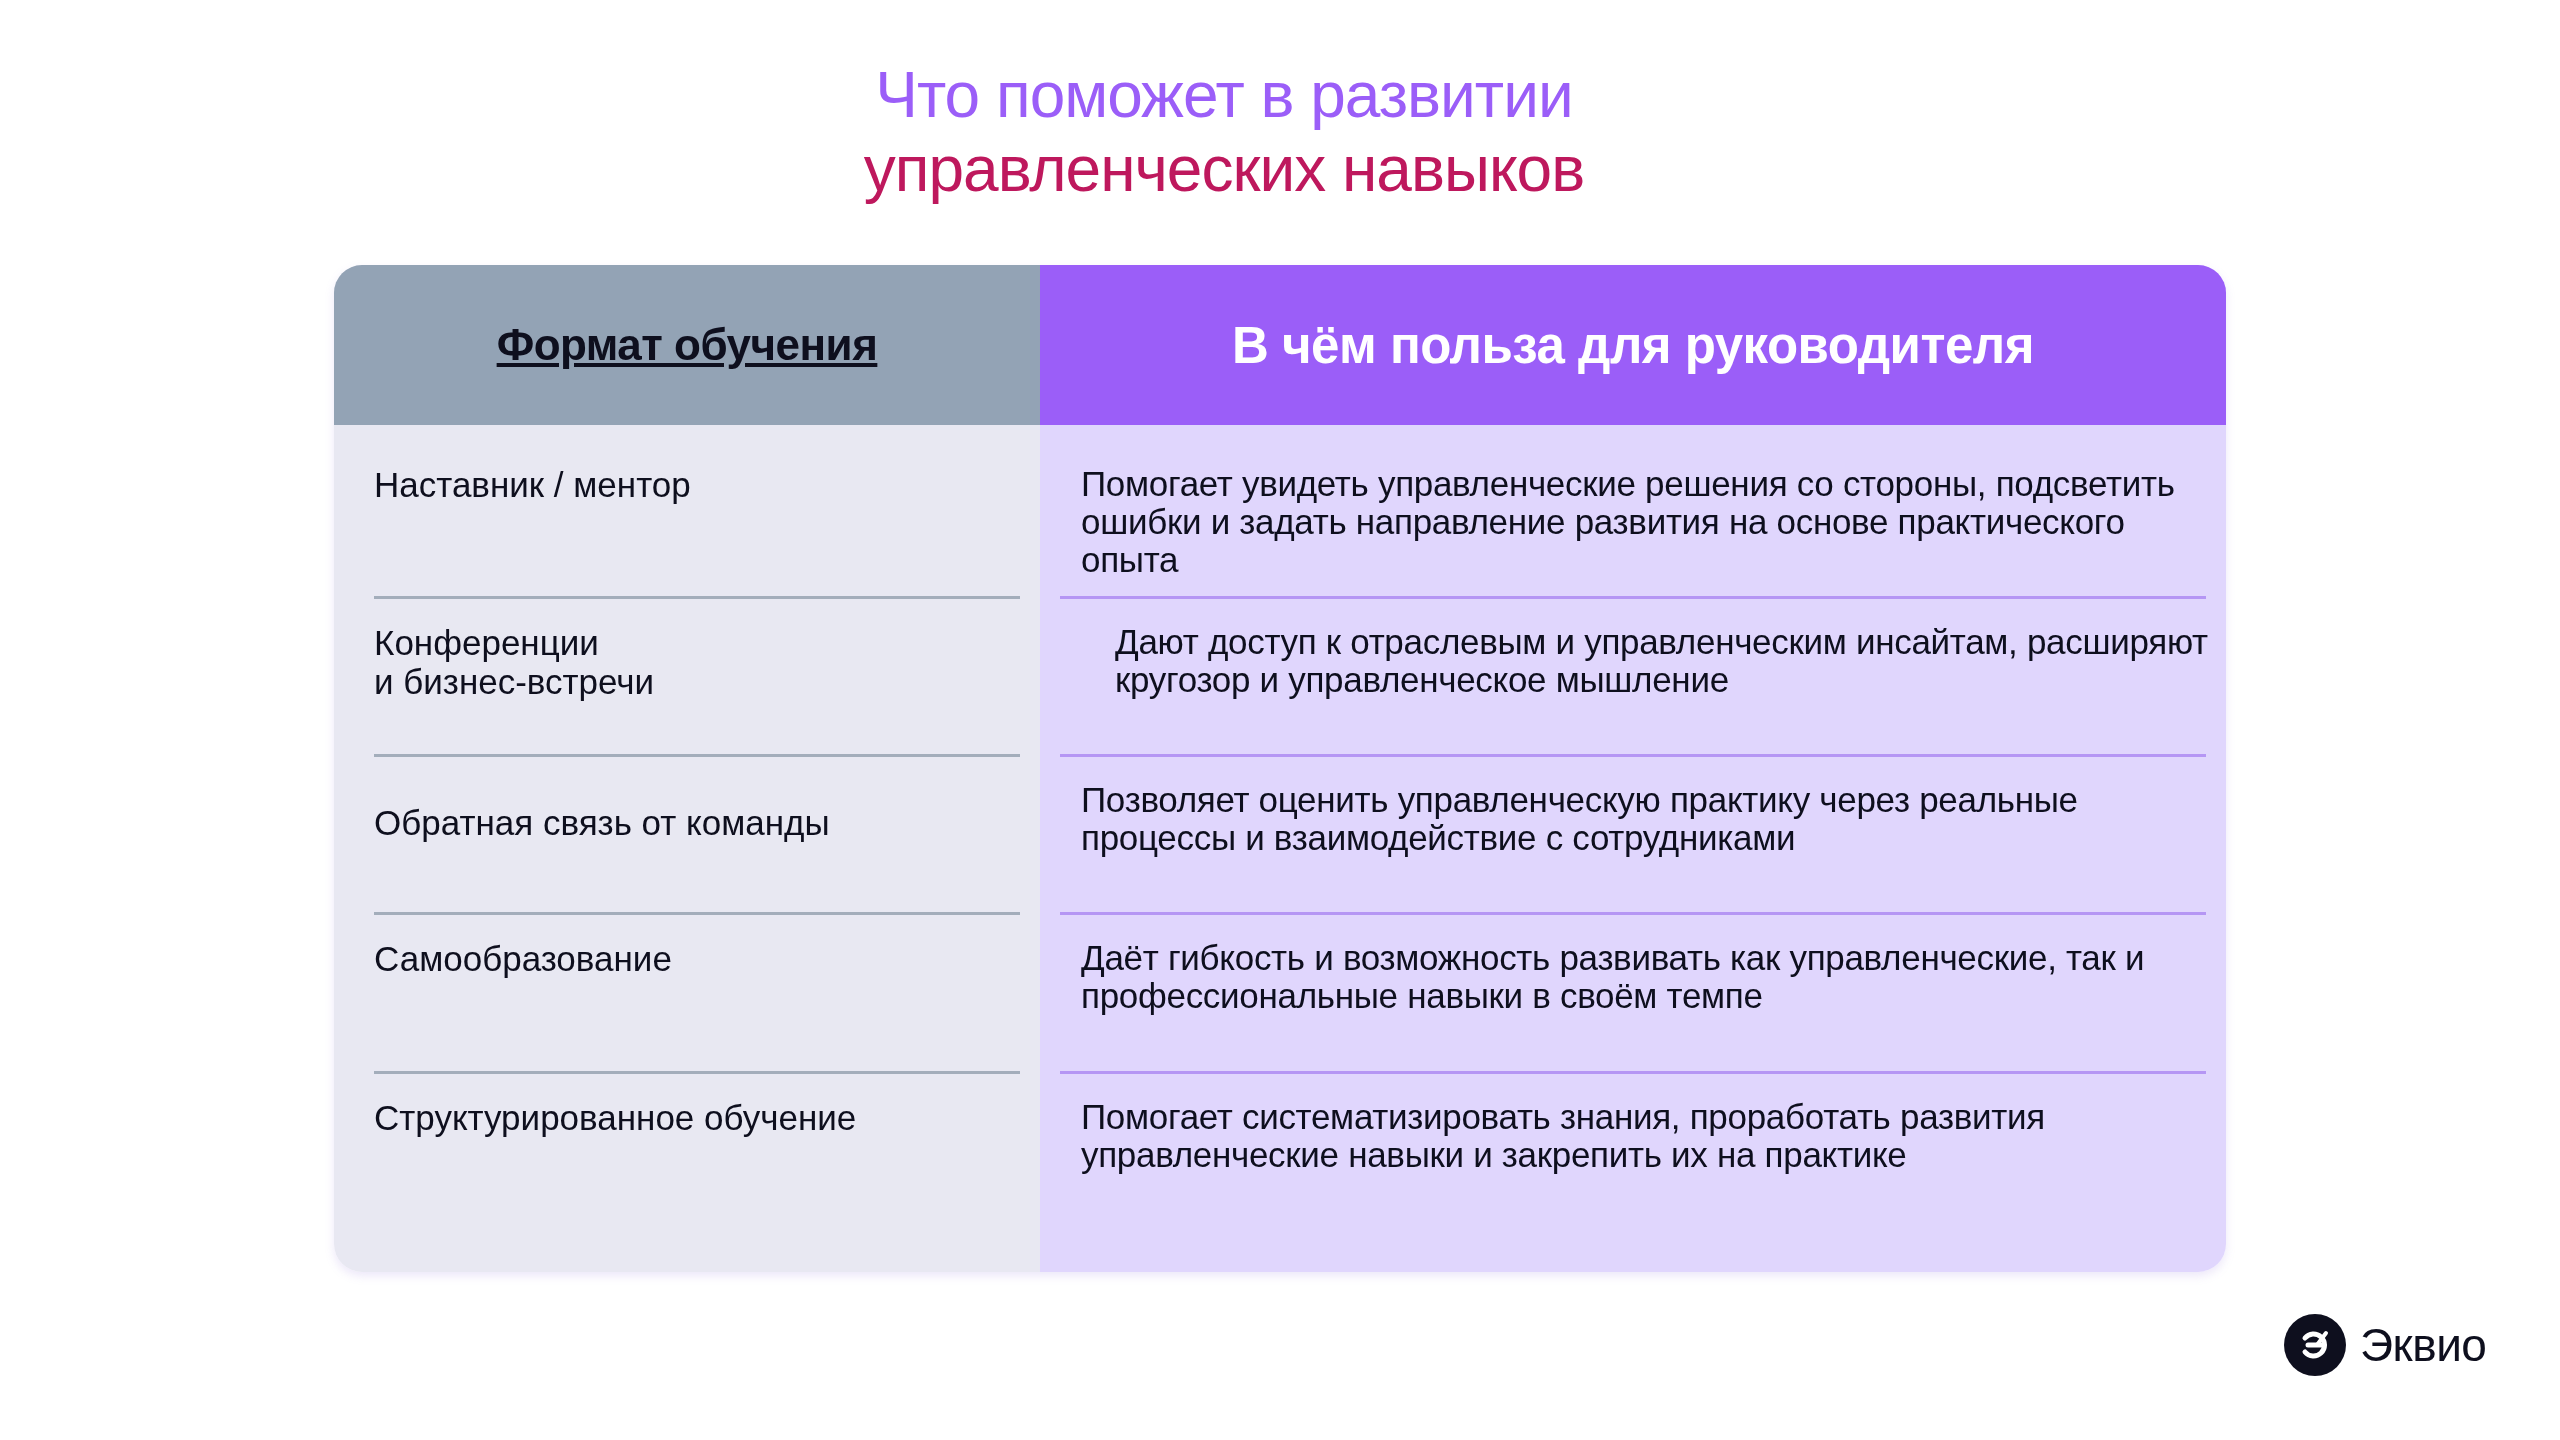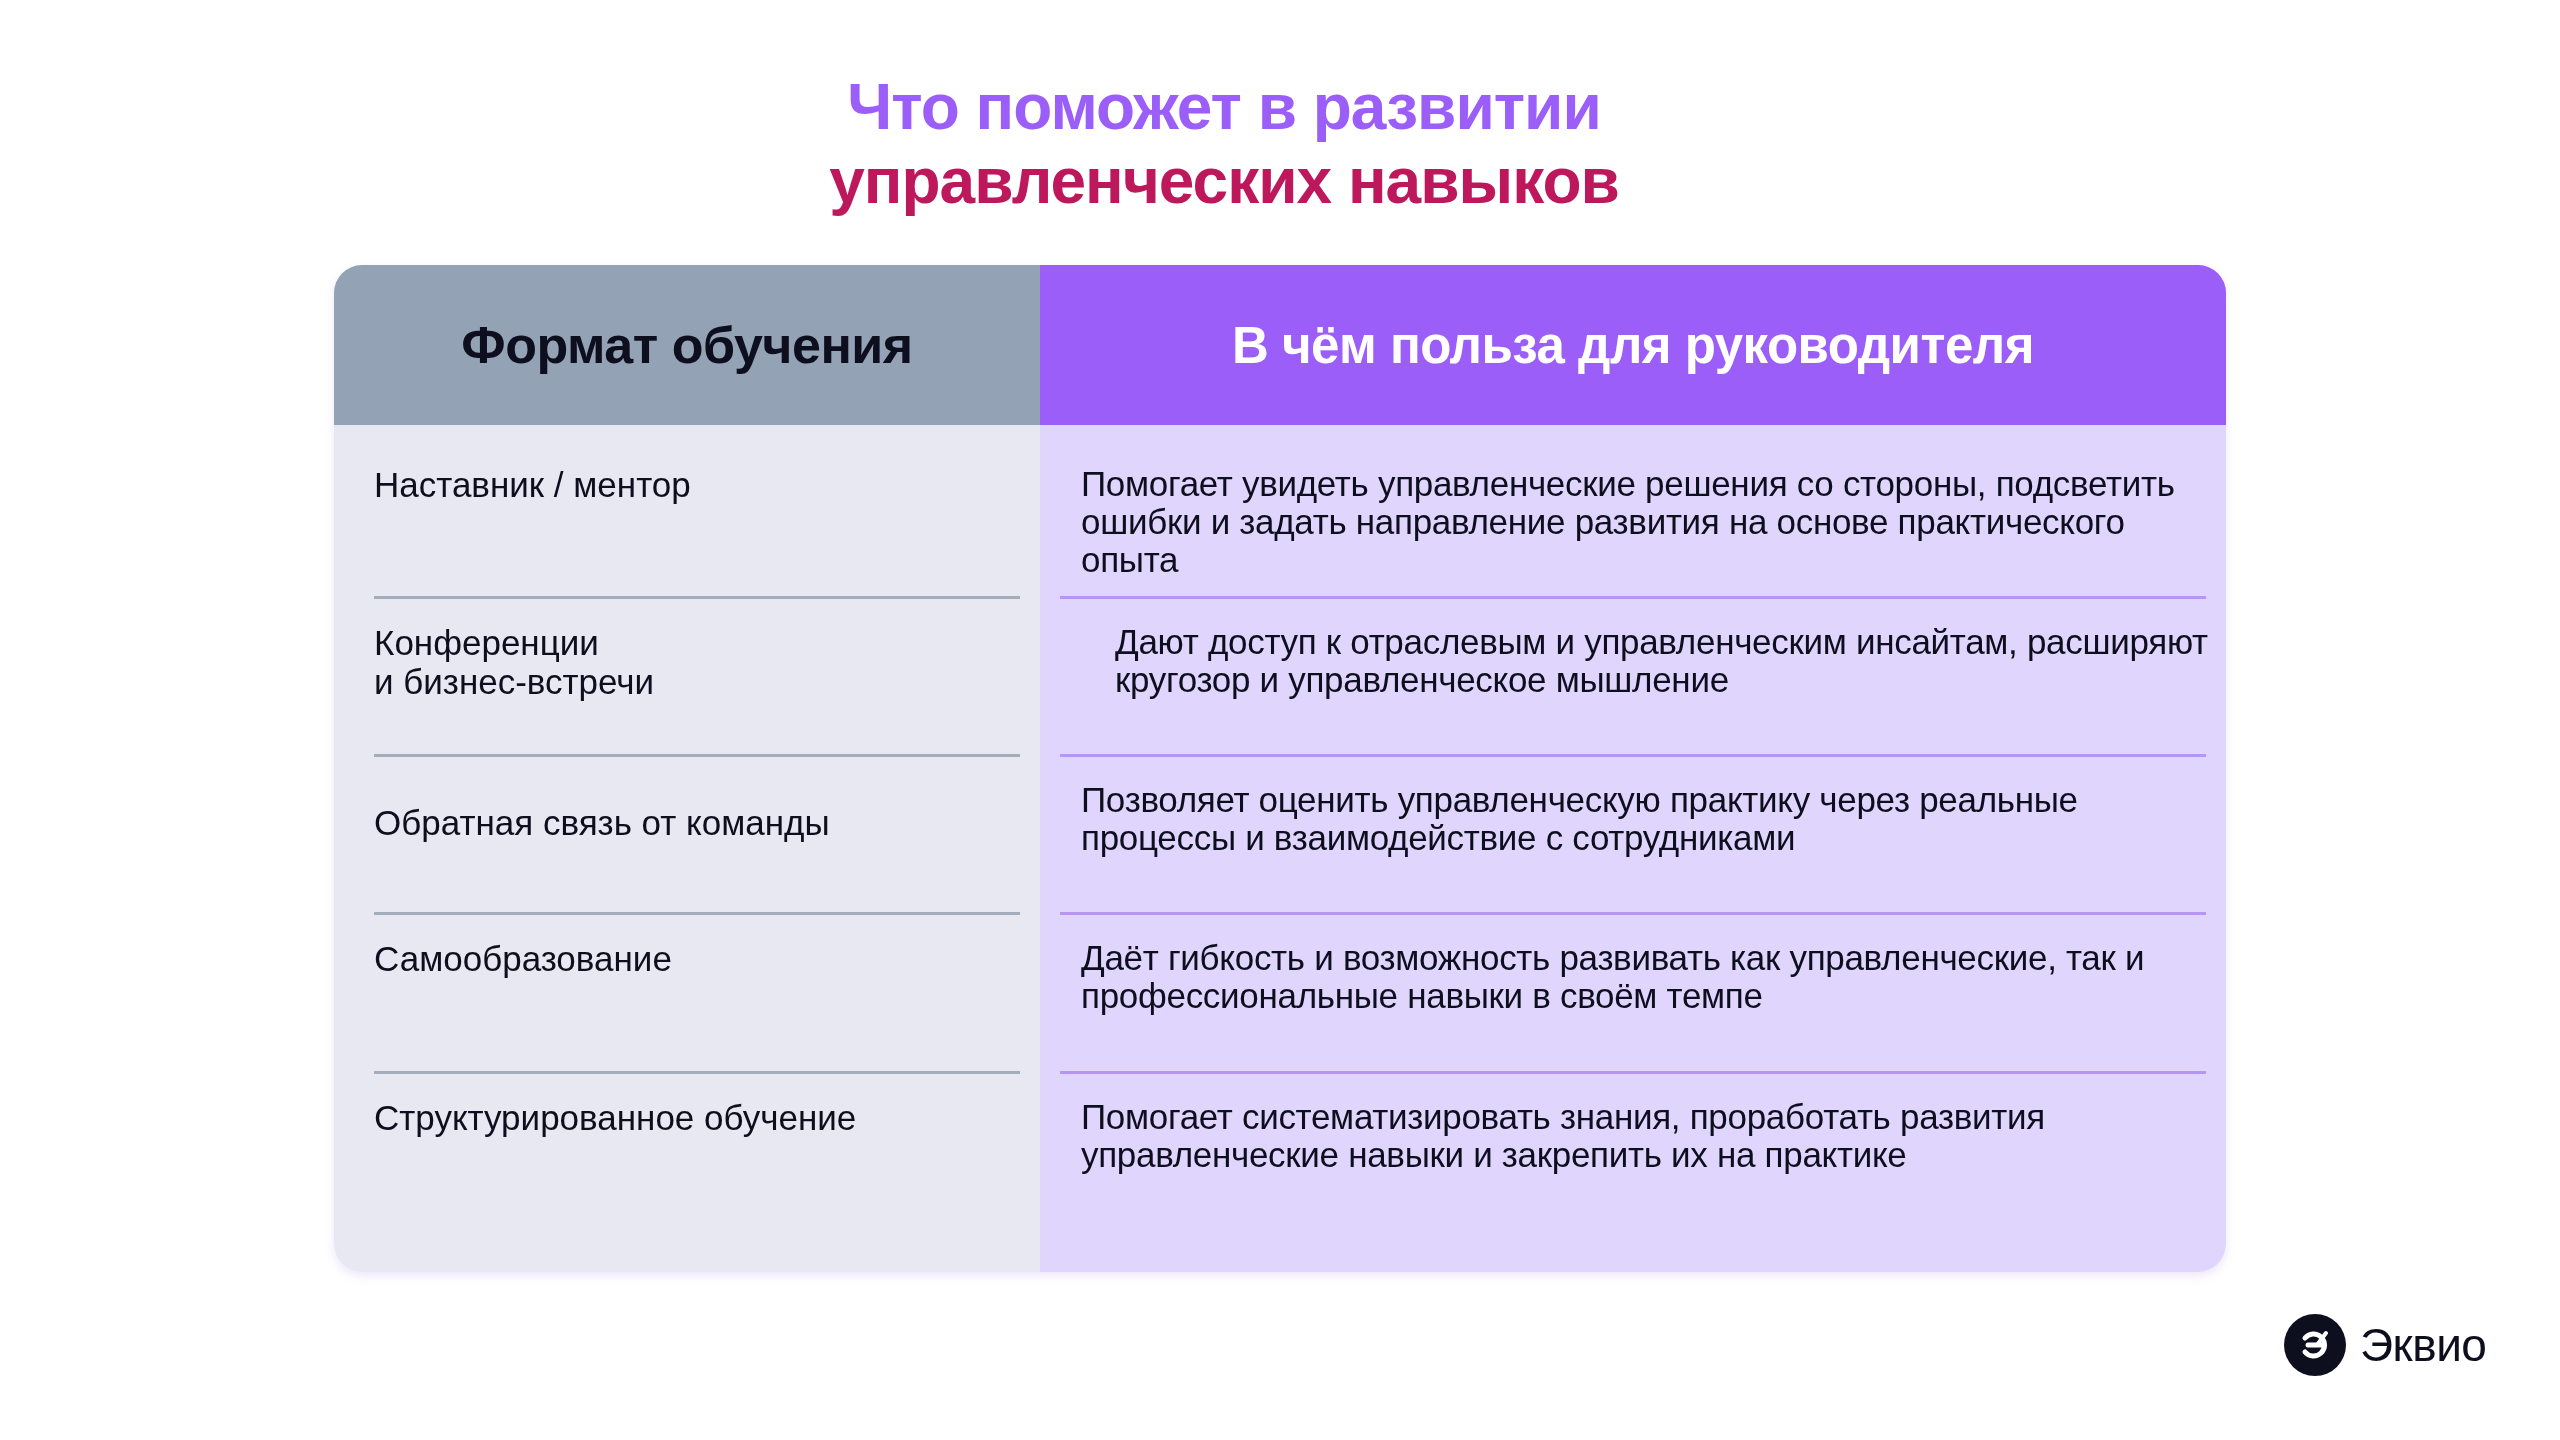--- a/index.html
+++ b/index.html
@@ -4,44 +4,43 @@
   <style>
     html, body { margin: 0; padding: 0; }
     body {
       width: 2560px; height: 1440px; background: #ffffff;
       position: relative; overflow: hidden;
       font-family: "Liberation Sans", "DejaVu Sans", sans-serif;
       color: #0e0f1e;
     }
     .title {
       position: absolute; left: 0; top: 58px; width: 2448px;
-      text-align: center; font-weight: 700; font-size: 64px; line-height: 74px;
+      text-align: center; font-weight: 400; font-size: 64px; line-height: 74px;
       letter-spacing: -1px;
-      margin-top: 12px;
     }
     .title .l1 { color: #9b5ef8; display: block; }
     .title .l2 { color: #be185d; display: block; }
 
     .table {
       position: absolute; left: 334px; top: 265px; width: 1892px; height: 1007px;
       border-radius: 28px; overflow: hidden;
       box-shadow: 0 4px 10px rgba(150, 120, 220, 0.18);
     }
     .col-left {
       position: absolute; left: 0; top: 0; width: 706px; height: 100%;
       background: #e8e8f2;
     }
     .col-right {
       position: absolute; left: 706px; top: 0; width: 1186px; height: 100%;
       background: #e0d6fd;
     }
     .head-left {
       position: absolute; left: 0; top: 0; width: 706px; height: 160px;
       background: #93a3b5; display: flex; align-items: center; justify-content: center;
-      font-weight: 700; font-size: 52px; color: #0e0f1e; letter-spacing: -0.5px;
+      font-weight: 700; font-size: 44px; color: #0e0f1e; letter-spacing: -0.5px; text-decoration: underline;
     }
     .head-right {
       position: absolute; left: 706px; top: 0; width: 1186px; height: 160px;
       background: #9b5ef8; display: flex; align-items: center; justify-content: center;
       font-weight: 700; font-size: 51px; color: #ffffff; letter-spacing: -0.5px;
     }
     .row { position: absolute; left: 0; width: 1892px; }
     .cell-left {
       position: absolute; left: 40px; top: 40px; width: 640px;
       font-size: 35px; line-height: 39px; color: #0e0f1e; white-space: pre-line;

